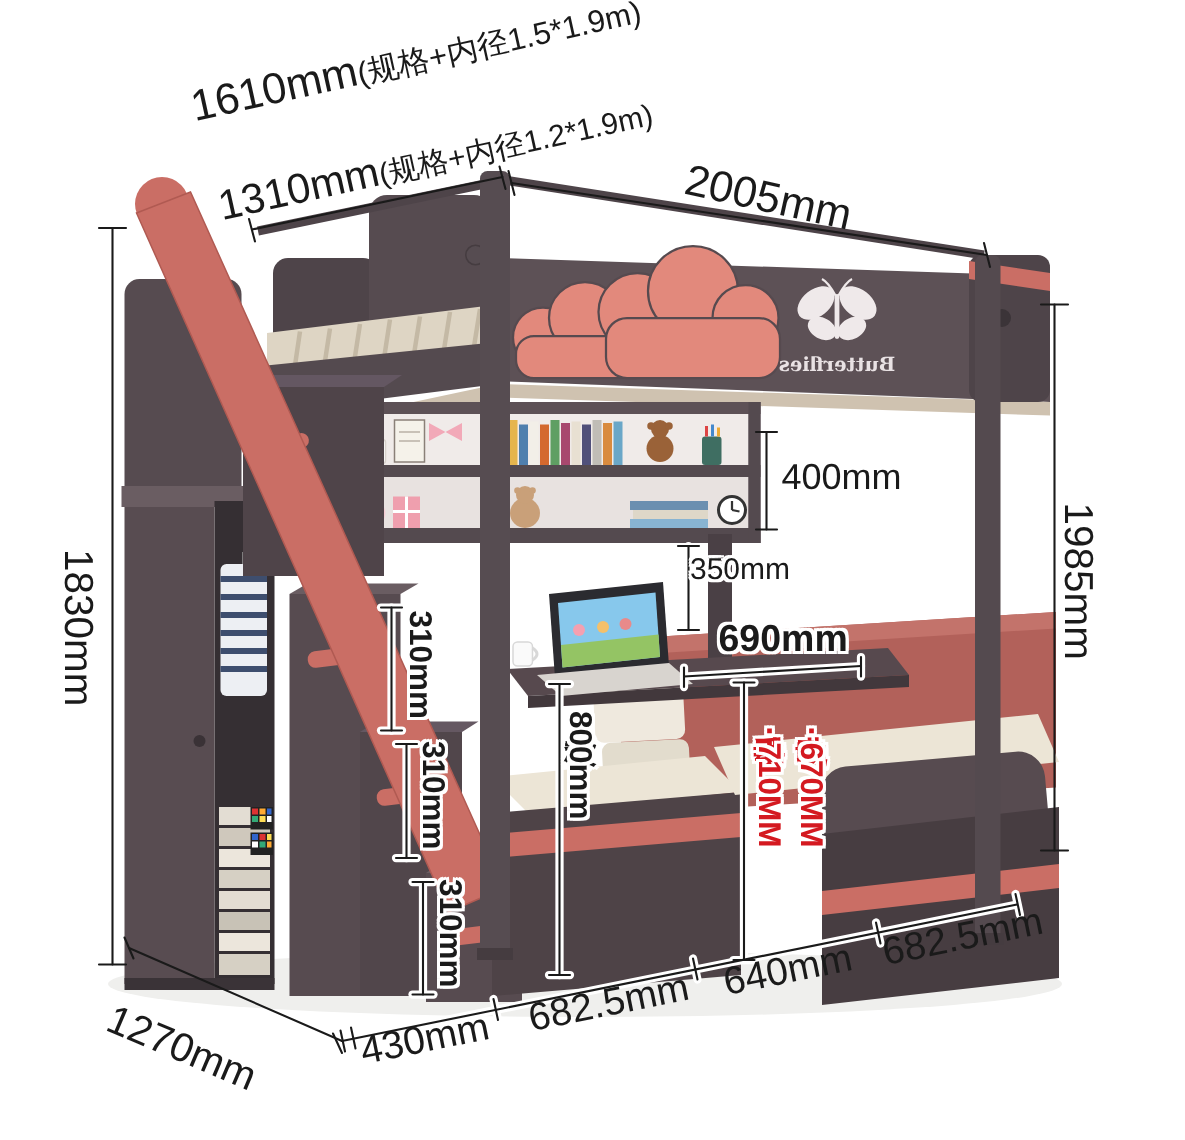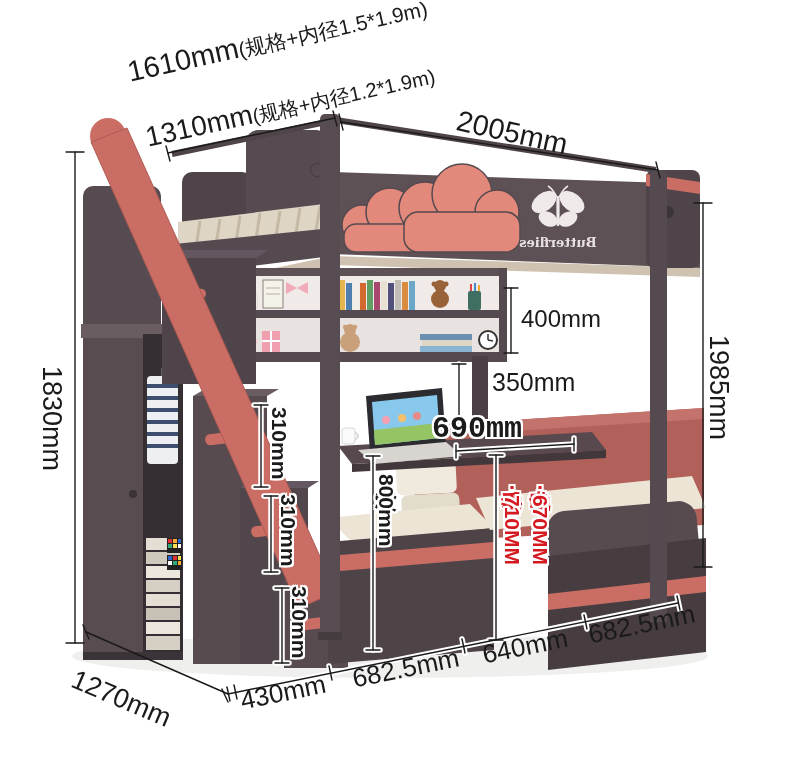--- a/index.html
+++ b/index.html
@@ -349,22 +349,22 @@
 </div>
 <div class="label" style="left:146px;top:124px;font-size:28px;transform:rotate(-12.5deg);transform-origin:0 50%;">
   <span>1310mm</span><span class="note">(规格+内径1.2*1.9m)</span>
 </div>
 <div class="label" style="left:457px;top:106px;font-size:29px;transform:rotate(12.5deg);transform-origin:0 50%;">2005mm</div>
 
 <div class="label v" style="left:38px;top:366px;font-size:27px;">1830mm</div>
 <div class="label v" style="left:705px;top:335px;font-size:27px;">1985mm</div>
 
 <div class="label" style="left:521px;top:307px;font-size:24px;">400mm</div>
-<div class="label outl" style="left:492px;top:370px;font-size:25px;">350mm</div>
-<div class="label outl" style="left:432px;top:414px;font-size:30px;font-weight:600;font-family:Liberation Mono, monospace;">690mm</div>
+<div class="label outl" style="left:460px;top:370px;font-size:20px;">350mm</div>
+<div class="label outl" style="left:479px;top:414px;font-size:25px;font-weight:600;">690mm</div>
 
 <div class="label v outl" style="left:269px;top:407px;font-size:21px;font-weight:600;">310mm</div>
 <div class="label v outl" style="left:278px;top:494px;font-size:21px;font-weight:600;">310mm</div>
 <div class="label v outl" style="left:289px;top:586px;font-size:21px;font-weight:600;">310mm</div>
 
 <div class="label v outl" style="left:376px;top:474px;font-size:21px;font-weight:600;">背板800mm</div>
 
 <div class="label v outl red" style="left:498px;top:474px;font-size:21px;line-height:28px;">
   <div>电动：670MM</div>
   <div>手动：710MM</div>

